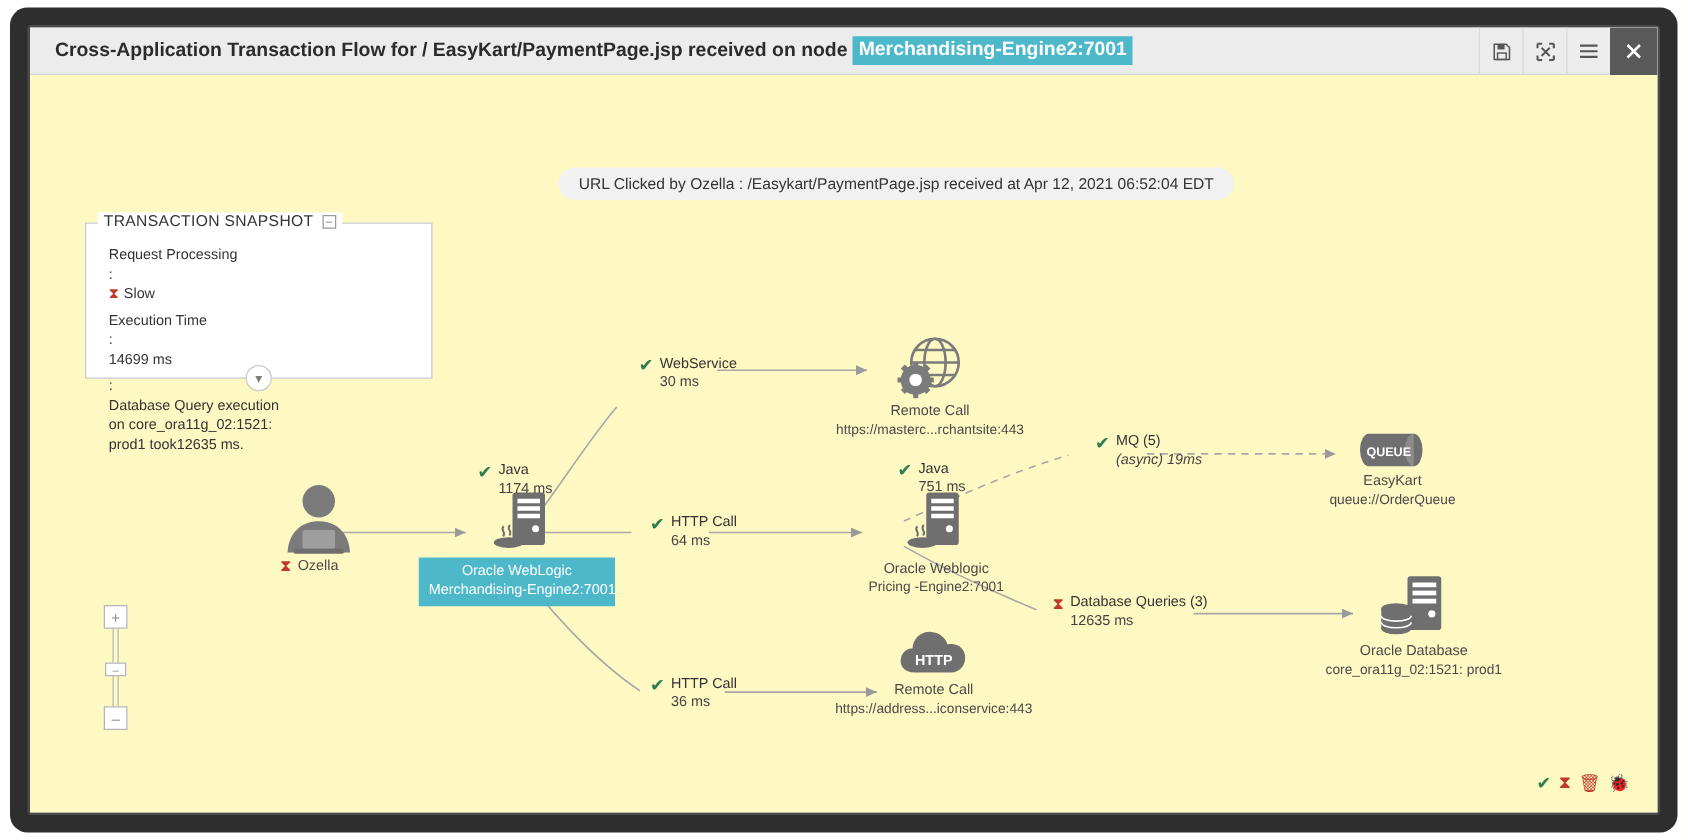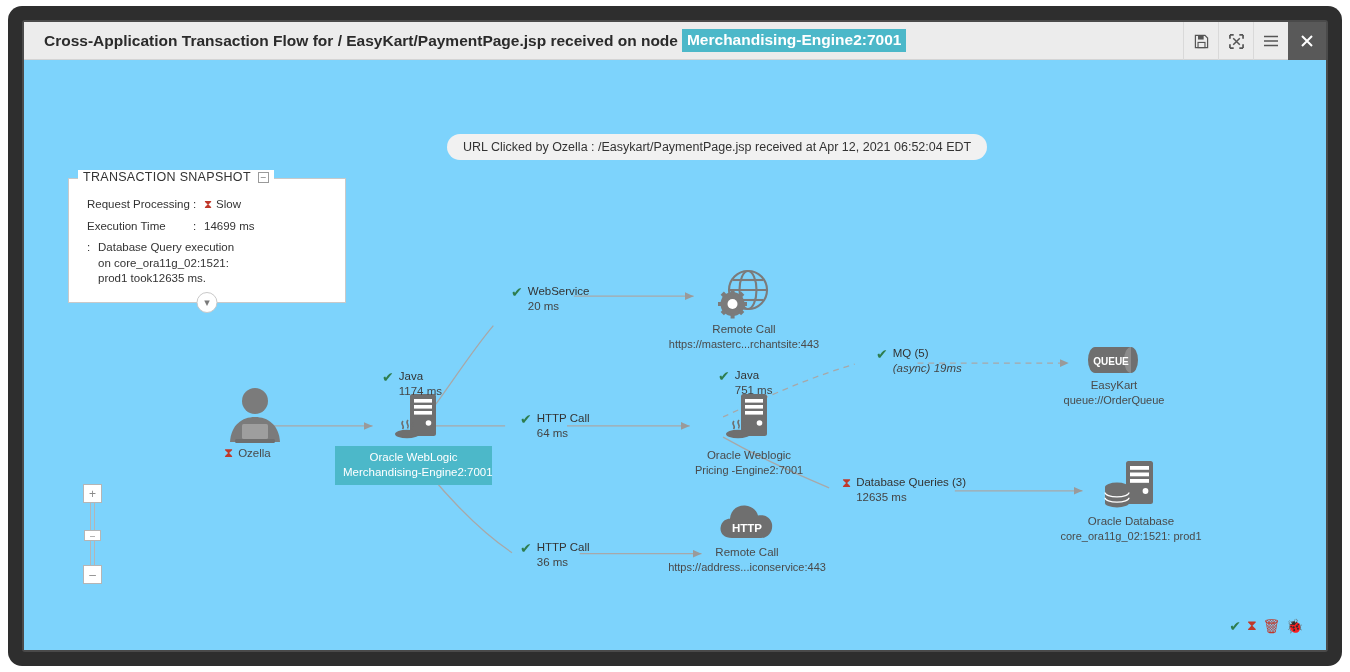--- a/index.html
+++ b/index.html
@@ -78,21 +78,21 @@
     color: #ffffff;
     border-left: none;
     width: 38px;
   }
 
   
   #canvas {
     position: relative;
     width: 100%;
     height: calc(100% - 38px);
-    background: #7dd3fc;
+    background: #fef9c3;
     overflow: hidden;
   }
   #edges-svg {
     position: absolute; left: 0; top: 0;
     width: 100%; height: 100%;
     pointer-events: none;
   }
 
   
   #url-pill {
@@ -131,21 +131,21 @@
     align-items: center; justify-content: center;
     font-size: 9px; line-height: 1; color: #6a6a6a;
     cursor: pointer;
   }
   #snapshot-collapse::before { content: "\2013"; }
   #snapshot-rows {
     padding: 18px 10px 0 18px;
     font-size: 11.5px;
     color: #333;
   }
-  .snap-row { display: flex; margin-bottom: 6px; line-height: 1.35; }
+  .snap-row { display: flex; margin-bottom: 6px; line-height: 1.35; flex-direction: column; }
   .snap-key { width: 106px; flex: none; }
   .snap-colon { width: 11px; flex: none; }
   .snap-val { flex: 1; }
   .snap-val.wrap { max-width: 138px; }
   .hourglass-red { color: #c0392b; margin-right: 4px; }
   #snapshot-expand {
     position: absolute;
     left: 50%; bottom: -11px;
     transform: translateX(-50%);
     width: 21px; height: 21px;
@@ -462,21 +462,21 @@
       </div>
     </div>
 
     <div class="edge-label" style="left:358px; top:309px;">
       <span class="tick">✔</span>
       <span class="txt"><span class="l1">Java</span><br><span class="l2">1174 ms</span></span>
     </div>
 
     <div class="edge-label" style="left:487px; top:224px;">
       <span class="tick">✔</span>
-      <span class="txt"><span class="l1">WebService</span><br><span class="l2">20 ms</span></span>
+      <span class="txt"><span class="l1">WebService</span><br><span class="l2">30 ms</span></span>
     </div>
 
     <div class="edge-label" style="left:496px; top:351px;">
       <span class="tick">✔</span>
       <span class="txt"><span class="l1">HTTP Call</span><br><span class="l2">64 ms</span></span>
     </div>
 
     <div class="edge-label" style="left:694px; top:308px;">
       <span class="tick">✔</span>
       <span class="txt"><span class="l1">Java</span><br><span class="l2">751 ms</span></span>

